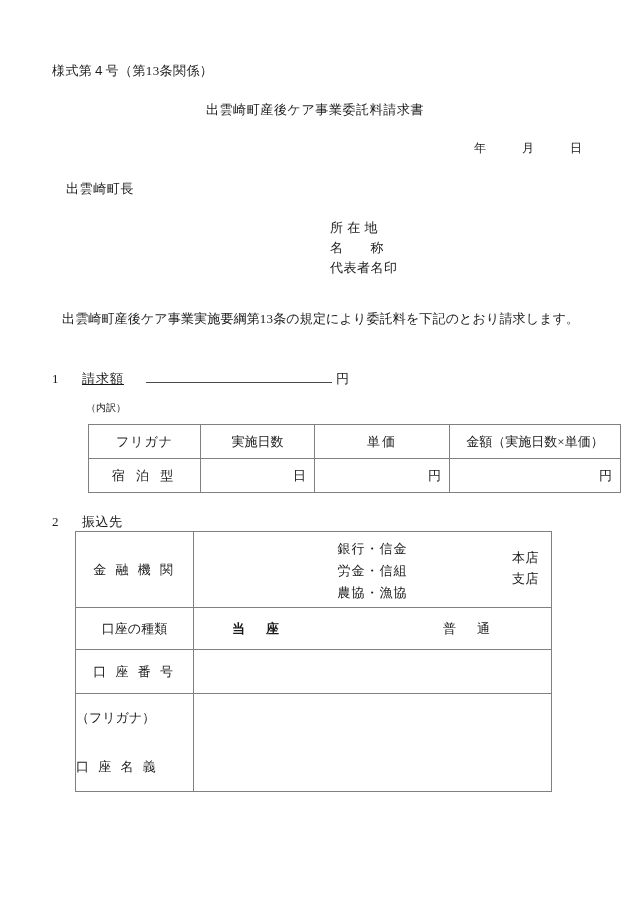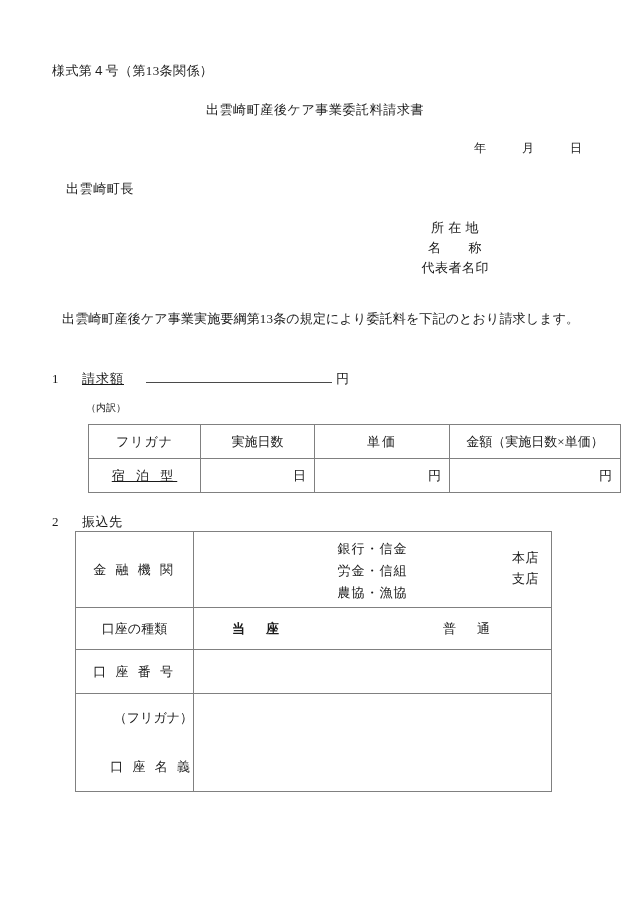--- a/index.html
+++ b/index.html
@@ -57,21 +57,21 @@
   
   .applicant {
     position: absolute;
     left: 330px;
     top: 218px;
     width: 250px;
     font-size: 13px;
   }
   .applicant-row {
     display: flex;
-    justify-content: center;
+    justify-content: flex-start;
     align-items: baseline;
     height: 20px;
     line-height: 20px;
     white-space: pre;
   }
   .applicant-label { letter-spacing: 0.5px; }
   .seal { letter-spacing: 0; }
 
   
   .body-text {
@@ -127,21 +127,21 @@
     left: 88px;
     top: 424px;
     width: 464px;
   }
   #breakdown-table td { height: 33px; }
   #breakdown-table .c-use   { width: 95px;  text-align: center; letter-spacing: 1px; }
   #breakdown-table .c-days  { width: 97px;  text-align: center; }
   #breakdown-table .c-price { width: 118px; text-align: center; letter-spacing: 2px; }
   #breakdown-table .c-amt   { width: 154px; text-align: center; }
   #breakdown-table .unit-cell { text-align: right; }
-  #breakdown-table .type-cell { text-align: center; letter-spacing: 4px; text-decoration: underline; }
+  #breakdown-table .type-cell { text-align: center; letter-spacing: 4px; }
 
   
   .item2 {
     position: absolute;
     left: 52px;
     top: 513px;
     font-size: 13px;
     display: flex;
     align-items: baseline;
     white-space: pre;
@@ -185,21 +185,21 @@
   }
   .type-options .opt1 { letter-spacing: 4px; font-weight: bold; }
   .type-options .opt2 { margin-left: 160px; letter-spacing: 4px; }
   .row-number .val { height: 43px; }
   .row-name .lbl { height: 97px; padding: 0; }
   .name-label-stack {
     display: flex;
     flex-direction: column;
     justify-content: space-around;
     height: 97px;
-    text-align: right;
+    text-align: left;
   }
   .name-label-stack .furi { letter-spacing: 0px; }
   .name-label-stack .kouza { letter-spacing: 3px; }
   .row-name .val { height: 97px; }
 </style>
 </head>
 <body>
 
 <div class="page">
 

